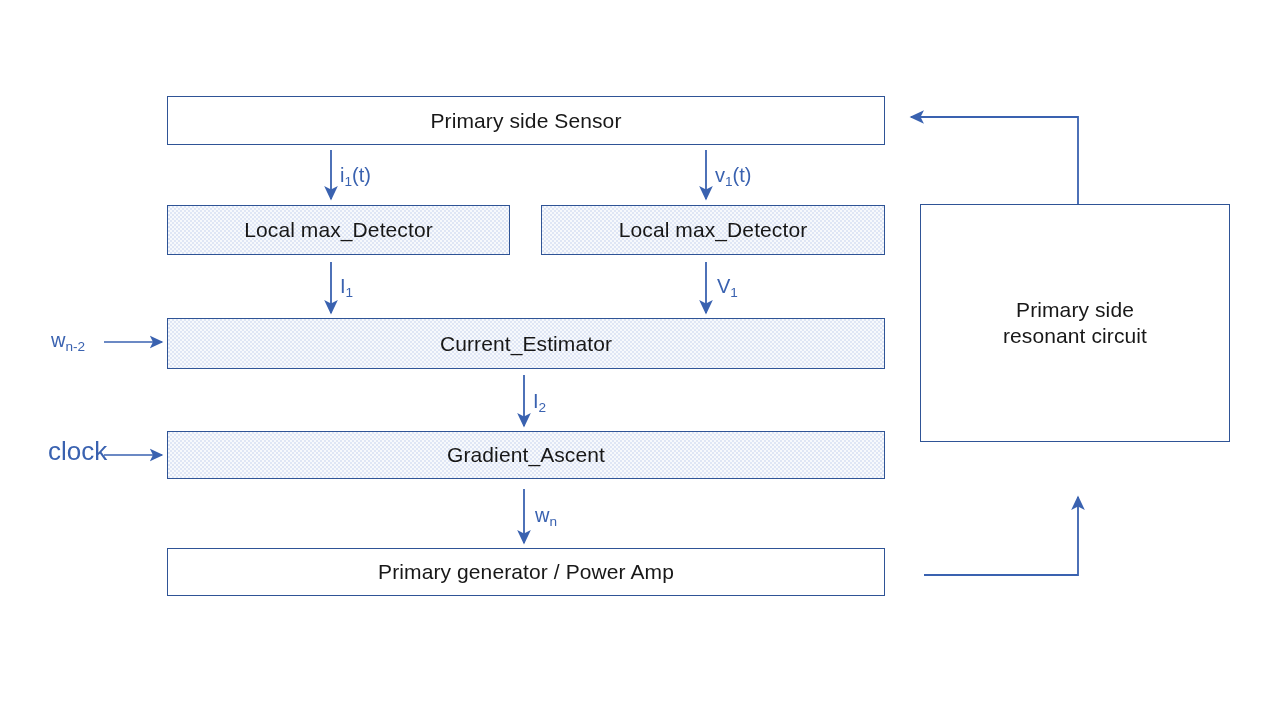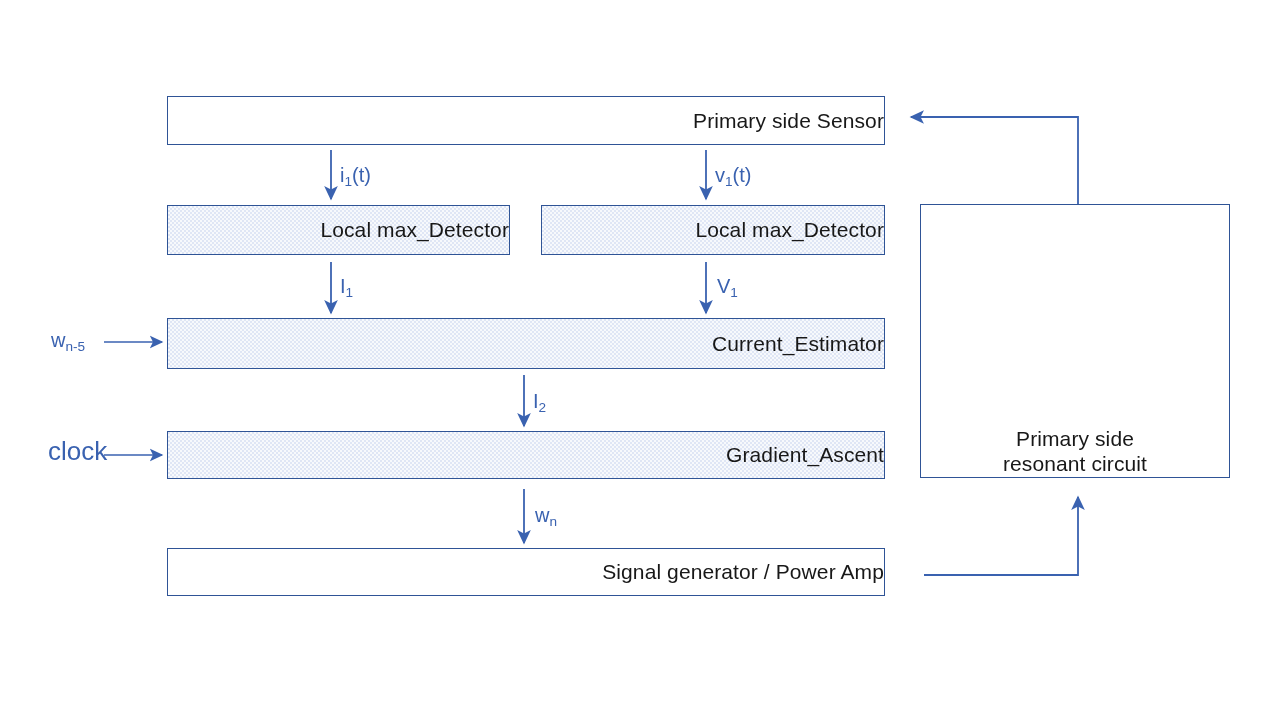--- a/index.html
+++ b/index.html
@@ -27,21 +27,21 @@
     width: 1280px;
     height: 720px;
     pointer-events: none;
   }
   .node {
     position: absolute;
     box-sizing: border-box;
     border: 1.6px solid #2F5496;
     display: flex;
     align-items: center;
-    justify-content: flex-end;
+    justify-content: center;
     text-align: center;
     color: #181818;
     font-size: 21px;
     line-height: 1.22;
     letter-spacing: 0.1px;
   }
   .node.plain {
     background: #ffffff;
   }
   
@@ -115,24 +115,24 @@
 
   <div class="node filled" style="left:167px; top:318px; width:718px; height:51px;">
     <span class="node-label">Current_Estimator</span>
   </div>
 
   <div class="node filled" style="left:167px; top:431px; width:718px; height:48px;">
     <span class="node-label">Gradient_Ascent</span>
   </div>
 
   <div class="node plain" style="left:167px; top:548px; width:718px; height:48px;">
-    <span class="node-label">Signal generator / Power Amp</span>
+    <span class="node-label">Primary generator / Power Amp</span>
   </div>
 
-  <div class="node plain" style="left:920px; top:204px; width:310px; height:274px; flex-direction:column;">
+  <div class="node plain" style="left:920px; top:204px; width:310px; height:238px; flex-direction:column;">
     <span class="node-label">Primary side</span>
     <span class="node-label">resonant circuit</span>
   </div>
 
   <div class="wire-label" style="left:340px; top:165px;">
     <span>i</span><sub>1</sub><span>(t)</span>
   </div>
 
   <div class="wire-label" style="left:715px; top:165px;">
     <span>v</span><sub>1</sub><span>(t)</span>
@@ -148,20 +148,20 @@
 
   <div class="wire-label" style="left:533px; top:391px;text-align:right;">
     <span>I</span><sub>2</sub>
   </div>
 
   <div class="wire-label" style="left:535px; top:505px;">
     <span>w</span><sub>n</sub>
   </div>
 
   <div class="wire-label" style="left:51px; top:330px;">
-    <span>w</span><sub>n-5</sub>
+    <span>w</span><sub>n-2</sub>
   </div>
 
   <div class="wire-label" style="left:48px; top:438px; font-size:26px;">
     <span>clock</span>
   </div>
 
 </div>
 
 </body></html>

